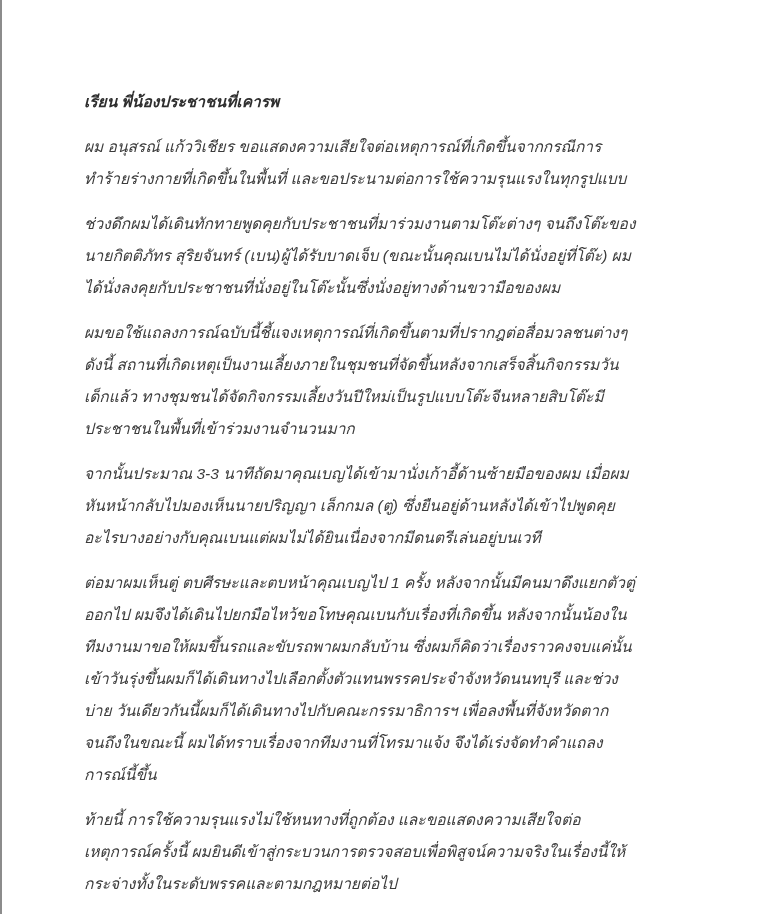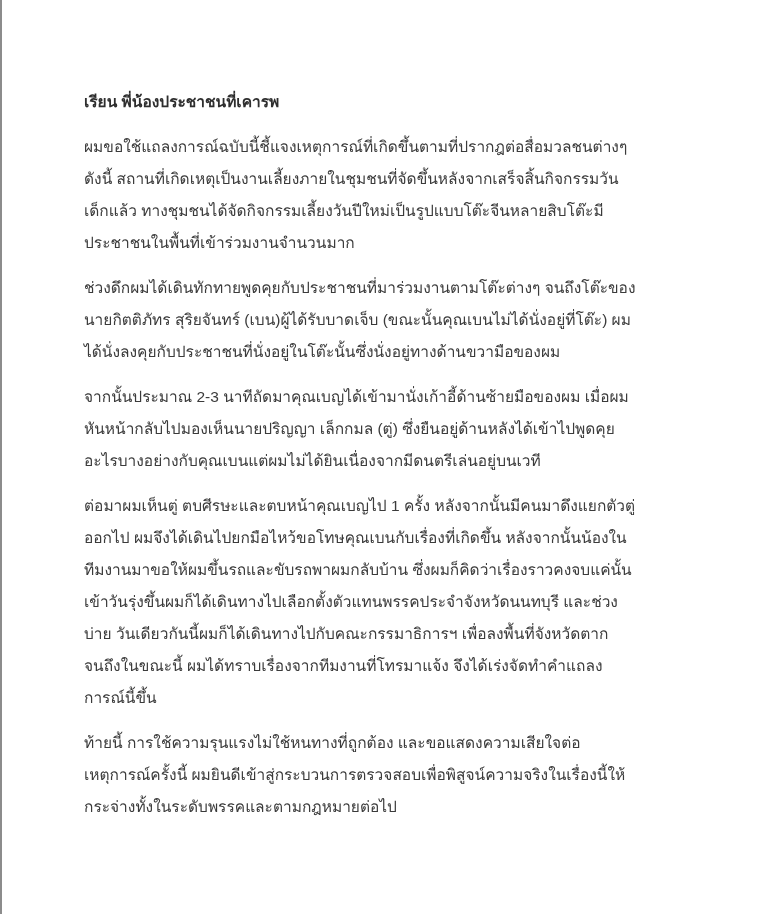--- a/index.html
+++ b/index.html
@@ -24,38 +24,40 @@
     background: #8c8c8c;
   }
   .page {
     box-sizing: border-box;
     width: 717px;
     height: 914px;
     padding: 86px 80px 26px 84px;
     font-size: 15.5px;
     line-height: 32px;
     overflow-wrap: break-word;
+    font-style: italic;
   }
   .salutation {
     font-weight: bold;
     color: #2e2e2e;
     margin: 0 0 13px 0;
   }
   p.para {
     margin: 0 0 13px 0;
     text-align: left;
   }
 </style>
 </head>
 <body>
 
 <div class="left-edge-line"></div>
 
 <div class="page">
   <p class="salutation">เรียน พี่น้องประชาชนที่เคารพ</p>
 
+  <p class="para">ผม อนุสรณ์ แก้ววิเชียร ขอแสดงความเสียใจต่อเหตุการณ์ที่เกิดขึ้นจากกรณีการทำร้ายร่างกายที่เกิดขึ้นในพื้นที่ และขอประนามต่อการใช้ความรุนแรงในทุกรูปแบบ</p>
+  <p class="para">ช่วงดึกผมได้เดินทักทายพูดคุยกับประชาชนที่มาร่วมงานตามโต๊ะต่างๆ จนถึงโต๊ะของนายกิตติภัทร สุริยจันทร์ (เบน)ผู้ได้รับบาดเจ็บ (ขณะนั้นคุณเบนไม่ได้นั่งอยู่ที่โต๊ะ) ผมได้นั่งลงคุยกับประชาชนที่นั่งอยู่ในโต๊ะนั้นซึ่งนั่งอยู่ทางด้านขวามือของผม</p>
   <p class="para">ผมขอใช้แถลงการณ์ฉบับนี้ชี้แจงเหตุการณ์ที่เกิดขึ้นตามที่ปรากฎต่อสื่อมวลชนต่างๆ ดังนี้ สถานที่เกิดเหตุเป็นงานเลี้ยงภายในชุมชนที่จัดขึ้นหลังจากเสร็จสิ้นกิจกรรมวันเด็กแล้ว ทางชุมชนได้จัดกิจกรรมเลี้ยงวันปีใหม่เป็นรูปแบบโต๊ะจีนหลายสิบโต๊ะมีประชาชนในพื้นที่เข้าร่วมงานจำนวนมาก</p>
-  <p class="para">ช่วงดึกผมได้เดินทักทายพูดคุยกับประชาชนที่มาร่วมงานตามโต๊ะต่างๆ จนถึงโต๊ะของนายกิตติภัทร สุริยจันทร์ (เบน)ผู้ได้รับบาดเจ็บ (ขณะนั้นคุณเบนไม่ได้นั่งอยู่ที่โต๊ะ) ผมได้นั่งลงคุยกับประชาชนที่นั่งอยู่ในโต๊ะนั้นซึ่งนั่งอยู่ทางด้านขวามือของผม</p>
-  <p class="para">จากนั้นประมาณ 2-3 นาทีถัดมาคุณเบญได้เข้ามานั่งเก้าอี้ด้านซ้ายมือของผม เมื่อผมหันหน้ากลับไปมองเห็นนายปริญญา เล็กกมล (ตู่) ซึ่งยืนอยู่ด้านหลังได้เข้าไปพูดคุยอะไรบางอย่างกับคุณเบนแต่ผมไม่ได้ยินเนื่องจากมีดนตรีเล่นอยู่บนเวที</p>
+  <p class="para">จากนั้นประมาณ 3-3 นาทีถัดมาคุณเบญได้เข้ามานั่งเก้าอี้ด้านซ้ายมือของผม เมื่อผมหันหน้ากลับไปมองเห็นนายปริญญา เล็กกมล (ตู่) ซึ่งยืนอยู่ด้านหลังได้เข้าไปพูดคุยอะไรบางอย่างกับคุณเบนแต่ผมไม่ได้ยินเนื่องจากมีดนตรีเล่นอยู่บนเวที</p>
   <p class="para">ต่อมาผมเห็นตู่ ตบศีรษะและตบหน้าคุณเบญไป 1 ครั้ง หลังจากนั้นมีคนมาดึงแยกตัวตู่ออกไป ผมจึงได้เดินไปยกมือไหว้ขอโทษคุณเบนกับเรื่องที่เกิดขึ้น หลังจากนั้นน้องในทีมงานมาขอให้ผมขึ้นรถและขับรถพาผมกลับบ้าน ซึ่งผมก็คิดว่าเรื่องราวคงจบแค่นั้น เข้าวันรุ่งขึ้นผมก็ได้เดินทางไปเลือกตั้งตัวแทนพรรคประจำจังหวัดนนทบุรี และช่วงบ่าย วันเดียวกันนี้ผมก็ได้เดินทางไปกับคณะกรรมาธิการฯ เพื่อลงพื้นที่จังหวัดตากจนถึงในขณะนี้ ผมได้ทราบเรื่องจากทีมงานที่โทรมาแจ้ง จึงได้เร่งจัดทำคำแถลงการณ์นี้ขึ้น</p>
   <p class="para">ท้ายนี้ การใช้ความรุนแรงไม่ใช้หนทางที่ถูกต้อง และขอแสดงความเสียใจต่อเหตุการณ์ครั้งนี้  ผมยินดีเข้าสู่กระบวนการตรวจสอบเพื่อพิสูจน์ความจริงในเรื่องนี้ให้กระจ่างทั้งในระดับพรรคและตามกฎหมายต่อไป</p>
 
 </div>
 
 </body></html>

